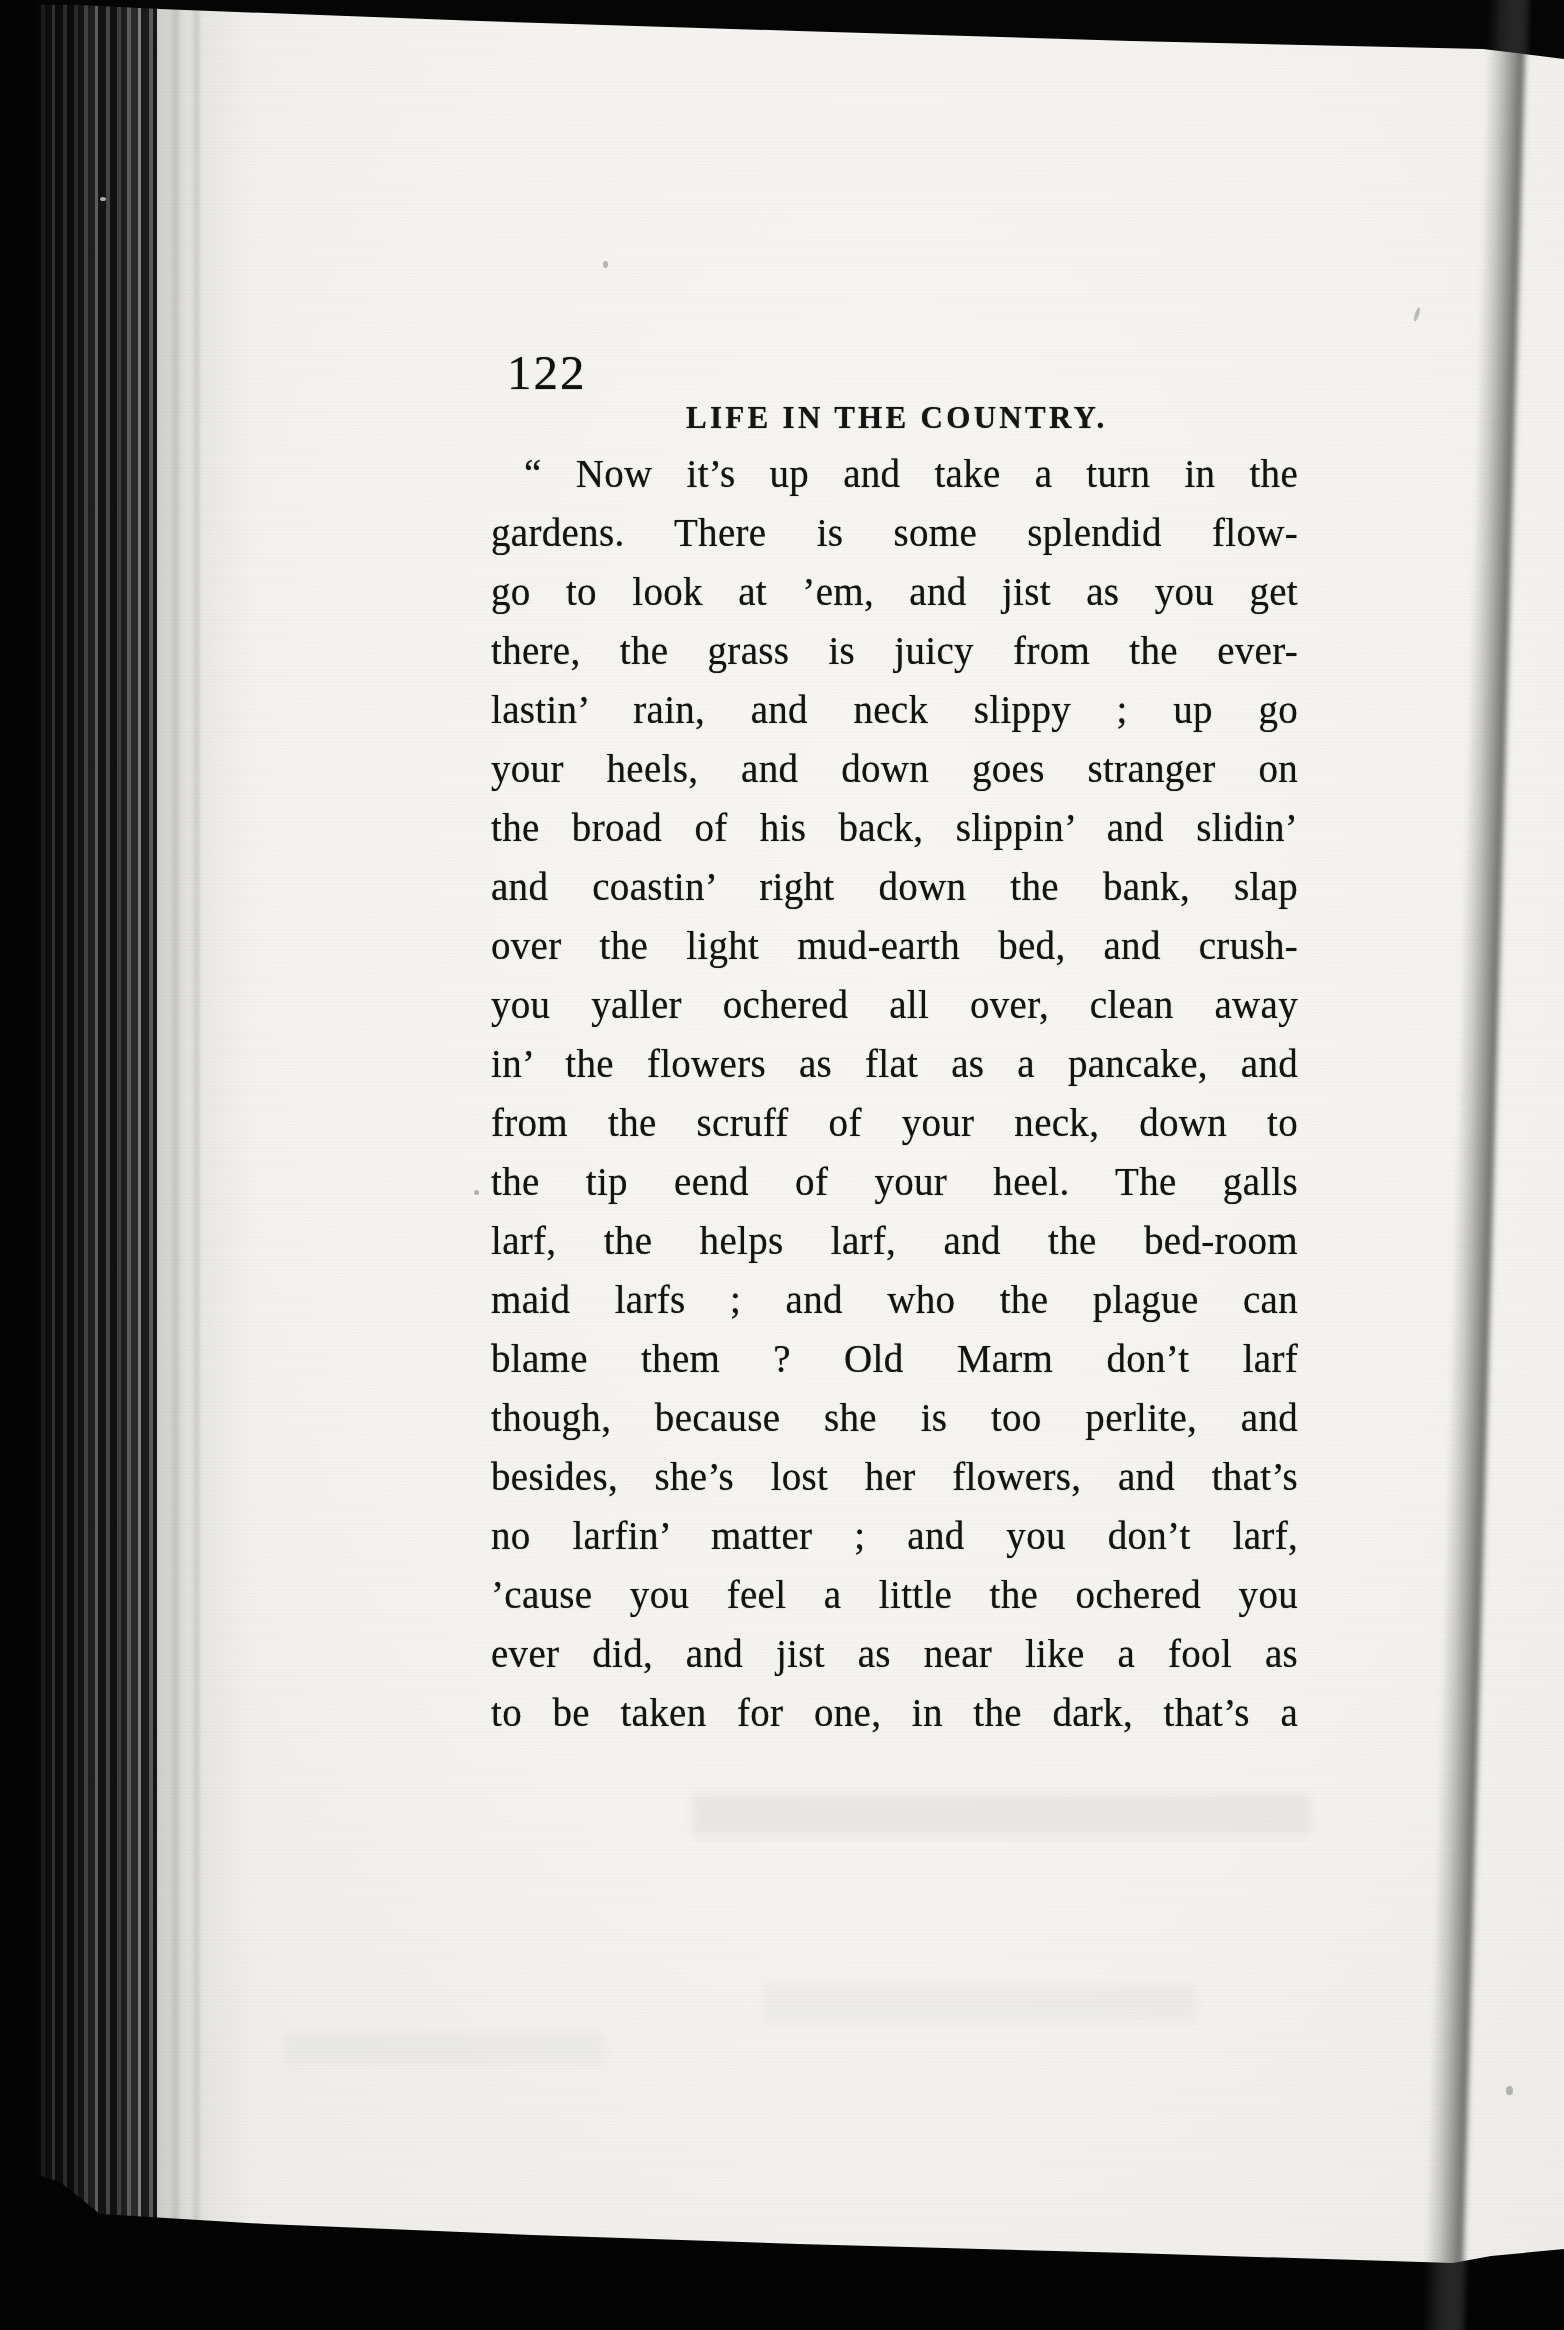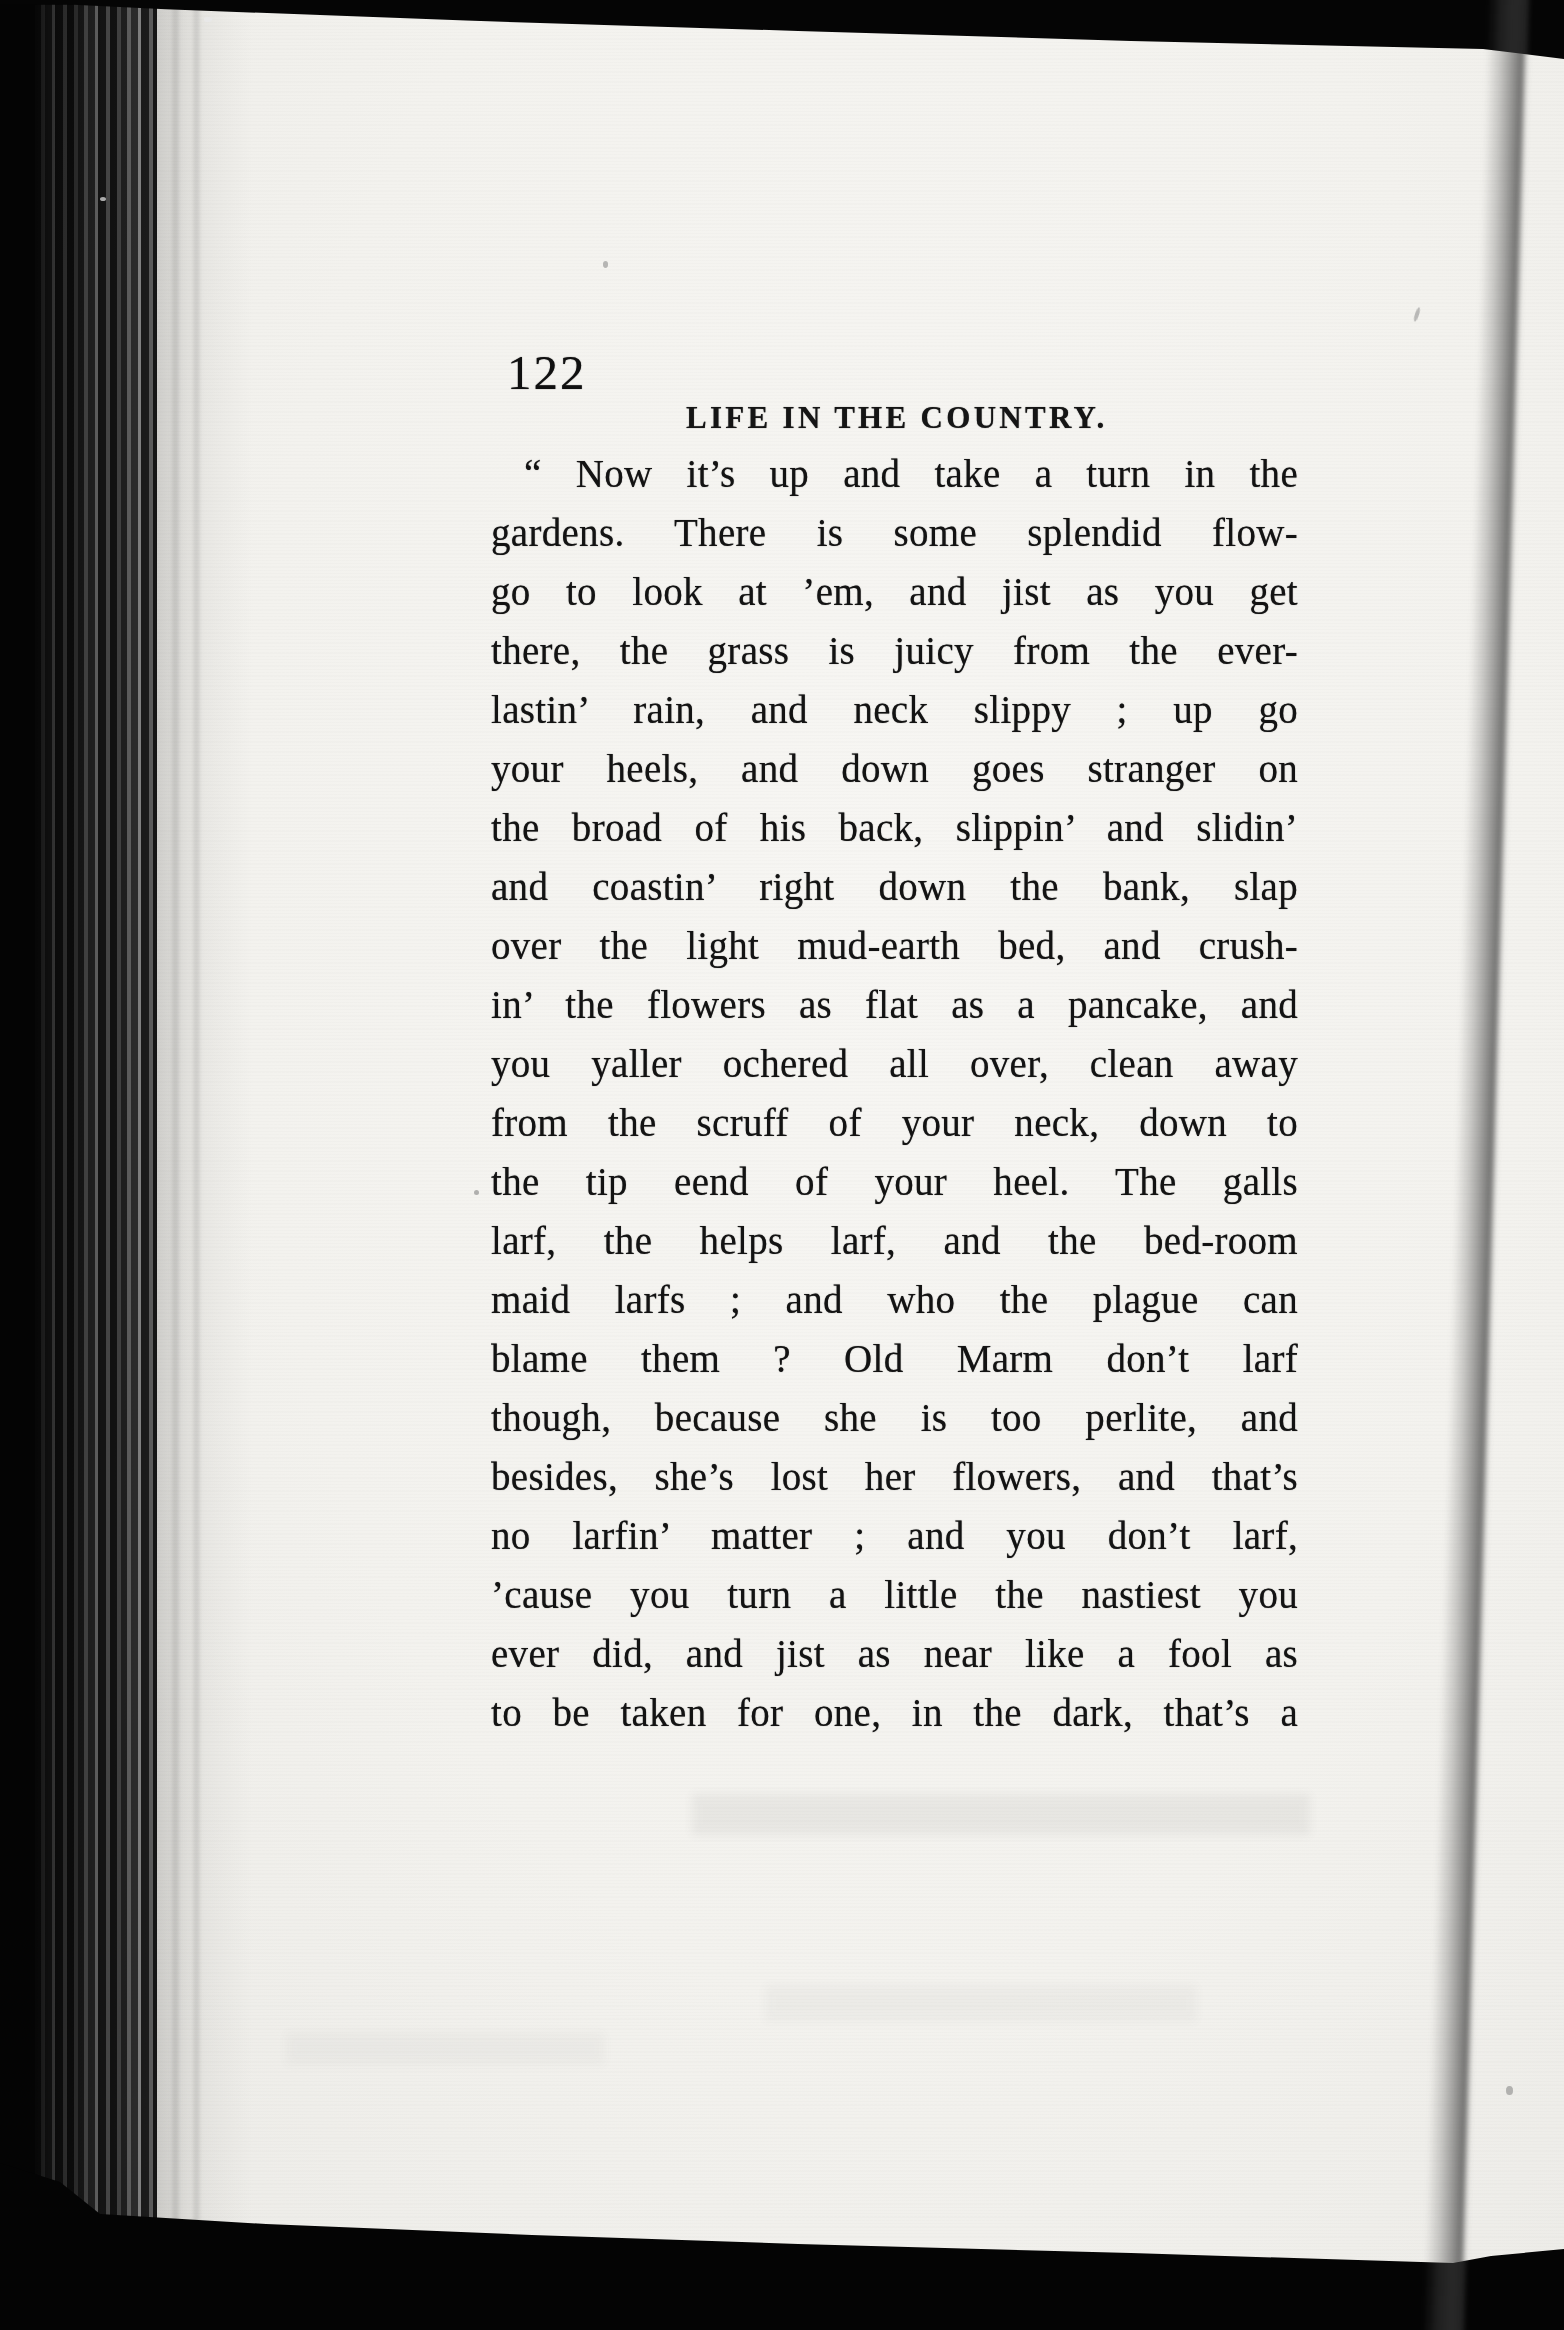--- a/index.html
+++ b/index.html
@@ -186,30 +186,30 @@
     <div class="body-lines">
         <div class="line first">“ Now it’s up and take a turn in the</div>
         <div class="line">gardens.  There is some splendid flow-</div>
         <div class="line">go to look at ’em, and jist as you get</div>
         <div class="line">there, the grass is juicy from the ever-</div>
         <div class="line">lastin’ rain, and neck slippy ; up go</div>
         <div class="line">your heels, and down goes stranger on</div>
         <div class="line">the broad of his back, slippin’ and slidin’</div>
         <div class="line">and coastin’ right down the bank, slap</div>
         <div class="line">over the light mud-earth bed, and crush-</div>
+        <div class="line">you yaller ochered all over, clean away</div>
         <div class="line">in’ the flowers as flat as a pancake, and</div>
-        <div class="line">you yaller ochered all over, clean away</div>
         <div class="line">from the scruff of your neck, down to</div>
         <div class="line">the tip eend of your heel.  The galls</div>
         <div class="line">larf, the helps larf, and the bed-room</div>
         <div class="line">maid larfs ; and who the plague can</div>
         <div class="line">blame them ?  Old Marm don’t larf</div>
         <div class="line">though, because she is too perlite, and</div>
         <div class="line">besides, she’s lost her flowers, and that’s</div>
         <div class="line">no larfin’ matter ; and you don’t larf,</div>
-        <div class="line">’cause you turn a little the nastiest you</div>
+        <div class="line">’cause you feel a little the ochered you</div>
         <div class="line">ever did, and jist as near like a fool as</div>
         <div class="line">to be taken for one, in the dark, that’s a</div>
       </div>
   </div>
 
 </div>
 
 
 </body></html>

